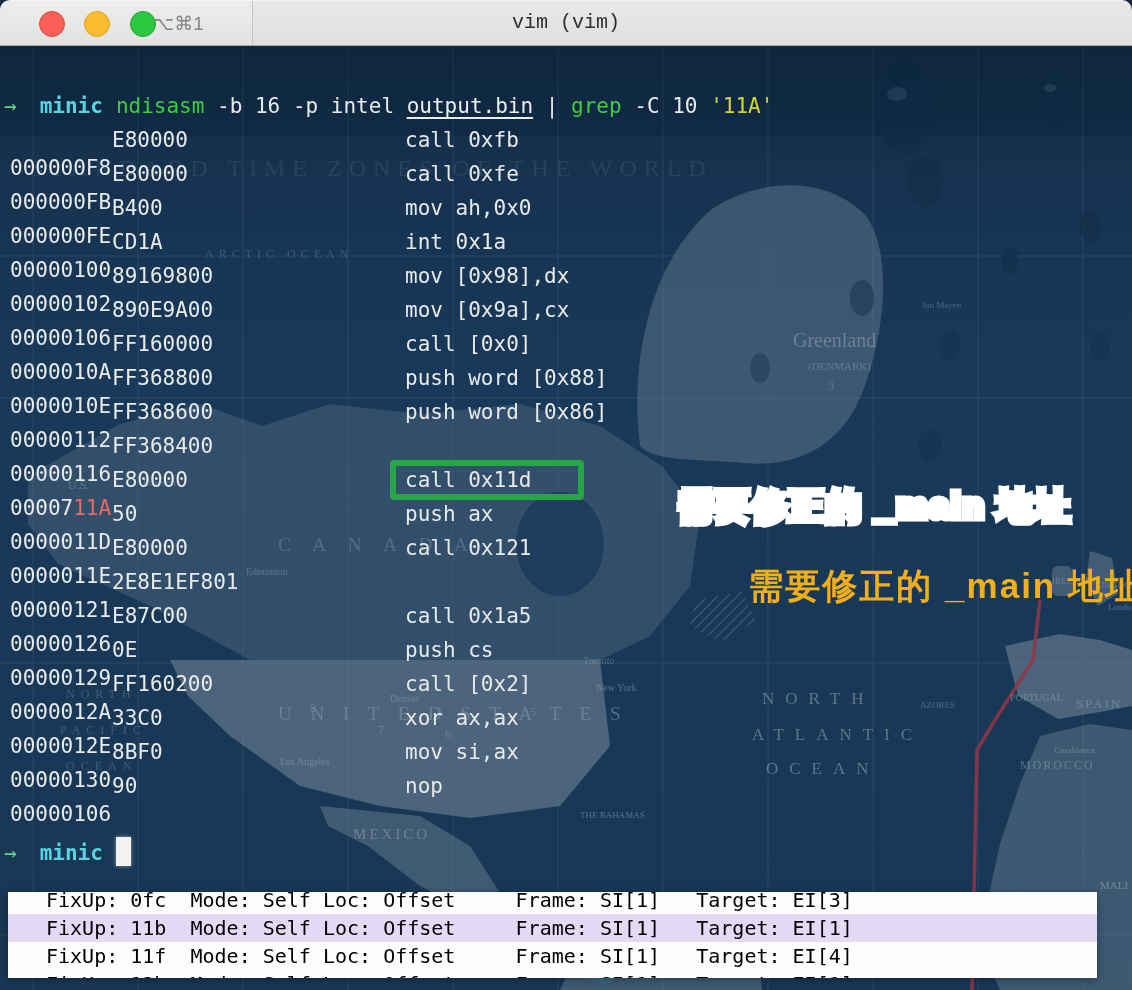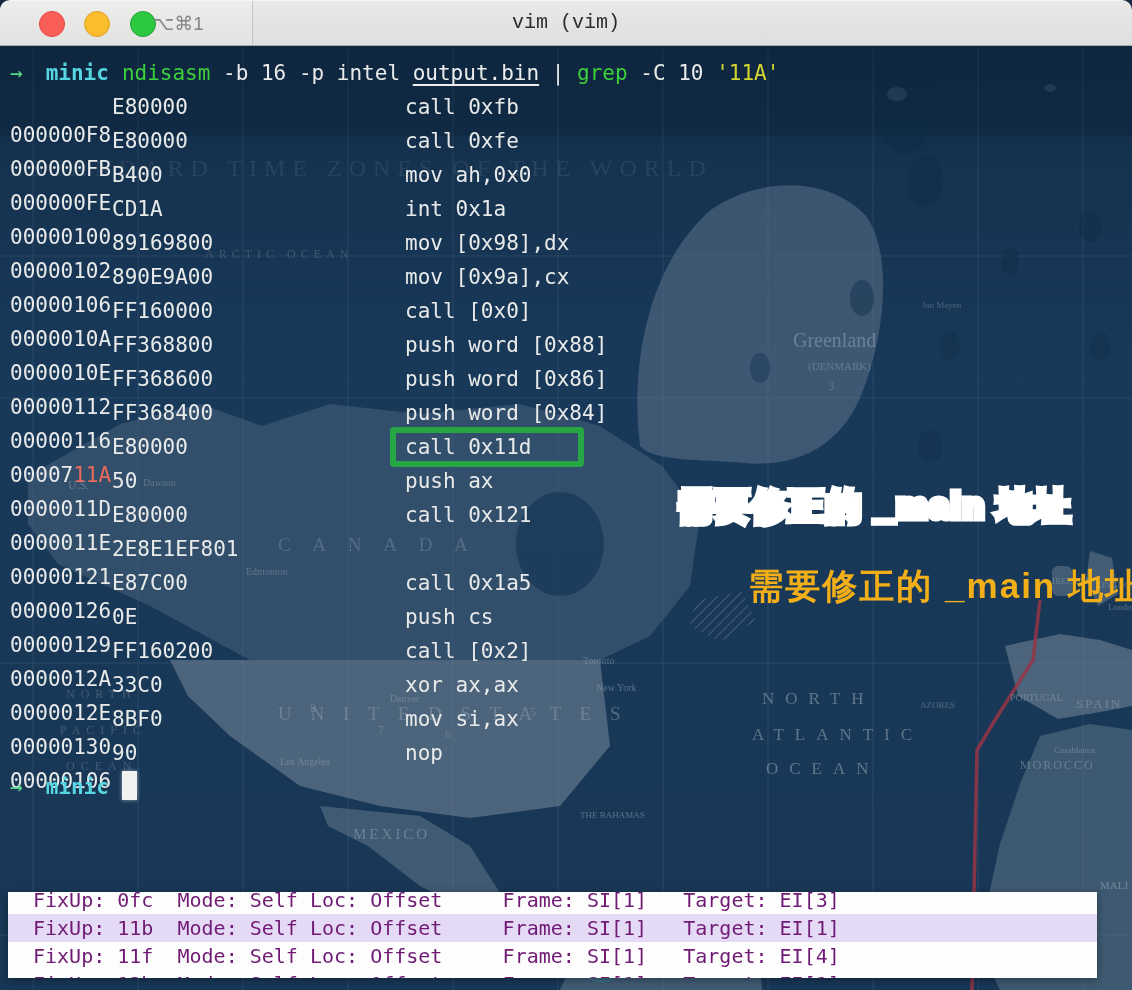--- a/index.html
+++ b/index.html
@@ -17,21 +17,21 @@
   .tb-shortcut{position:absolute;left:150px;top:11px;width:56px;text-align:center;
                font-family:"Liberation Sans",sans-serif;font-size:19px;color:#86868a;}
   .tb-title{position:absolute;left:0;right:0;top:10px;text-align:center;
             font-family:Liberation Mono, monospace;font-size:20px;color:#2e2e2e;}
   
   .screen{position:relative;width:1132px;height:944px;background:#1d3c5c;overflow:hidden;}
   .map{position:absolute;left:0;top:0;}
   .dim{position:absolute;inset:0;background:linear-gradient(rgba(10,30,52,.50),rgba(12,36,62,.28) 14%,rgba(10,30,52,.22));}
   
   .term{position:absolute;inset:0;padding-top:10px;font-size:21px;line-height:34px;color:#e8eaea;}
-  .pline{position:relative;height:34px;white-space:pre;padding-left:10px;}
+  .pline{position:relative;height:34px;white-space:pre;padding-left:4px;margin-top:33px;}
   .p-arrow{color:#5bd989;}
   .p-host{color:#55d6e0;font-weight:bold;margin-left:23px;}
   .p-cmd{margin-left:13px;}
   .green{color:#3ccf3c;}
   .white{color:#e8eaea;}
   .ulink{color:#eceeee;text-decoration:underline;text-underline-offset:4px;}
   .yellow{color:#d3d531;}
   .trow{position:relative;height:34px;}
   .c-a{position:absolute;left:10px;margin-top:28px;}
   .c-b{position:absolute;left:112px;}
@@ -43,21 +43,21 @@
           box-shadow:0 0 4px rgba(255,255,255,.5);}
   
   .annotation{position:absolute;left:678px;top:437px;font-family:"Liberation Sans",sans-serif;
               font-size:35px;font-weight:bold;letter-spacing:2px;white-space:pre;}
   .ann-stroke{position:absolute;left:0;top:0;-webkit-text-stroke:7px #ffffff;color:#fff;
               text-shadow:0 2px 3px rgba(0,0,0,.25);}
   .ann-fill{position:relative;color:#f2af17;}
   
   .fixup-box{position:absolute;left:8px;top:846px;width:1089px;height:86px;background:#fdfdfd;
              overflow:hidden;box-shadow:0 2px 8px rgba(0,0,0,.35);}
-  .fline{height:28px;line-height:28px;font-size:20px;color:#701a75;white-space:pre;padding-left:25px;}
+  .fline{height:28px;line-height:28px;font-size:20px;color:#000000;white-space:pre;padding-left:38px;}
   .fline:first-child{margin-top:-6px;}
   .fline.hl{background:#e5daf6;}
 </style>
 </head>
 <body>
 
 <div class="window">
 
   <div class="titlebar">
     <div class="tb-left">
@@ -228,21 +228,20 @@
           <span class="c-i">push word [0x88]</span>
         </div>
       <div class="trow">
           <span class="c-a">00000112</span>
           <span class="c-b">FF368600</span>
           <span class="c-i">push word [0x86]</span>
         </div>
       <div class="trow">
           <span class="c-a">00000116</span>
           <span class="c-b">FF368400</span>
-          <span class="c-i">push word [0x84]</span>
         </div>
 
       <div class="trow">
         <span class="c-a"><span>00007</span><span class="red-match">11A</span></span>
         <span class="c-b">E80000</span>
         <span class="c-i">call 0x11d</span>
         <div class="greenbox"></div>
       </div>
 
       <div class="trow">

